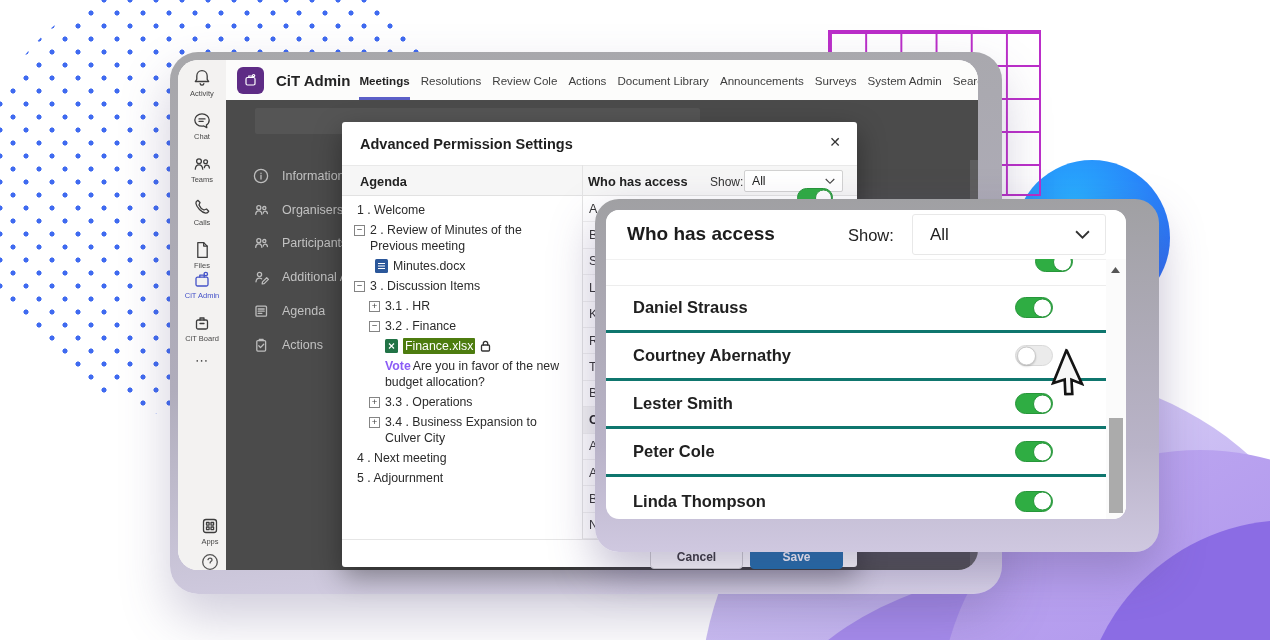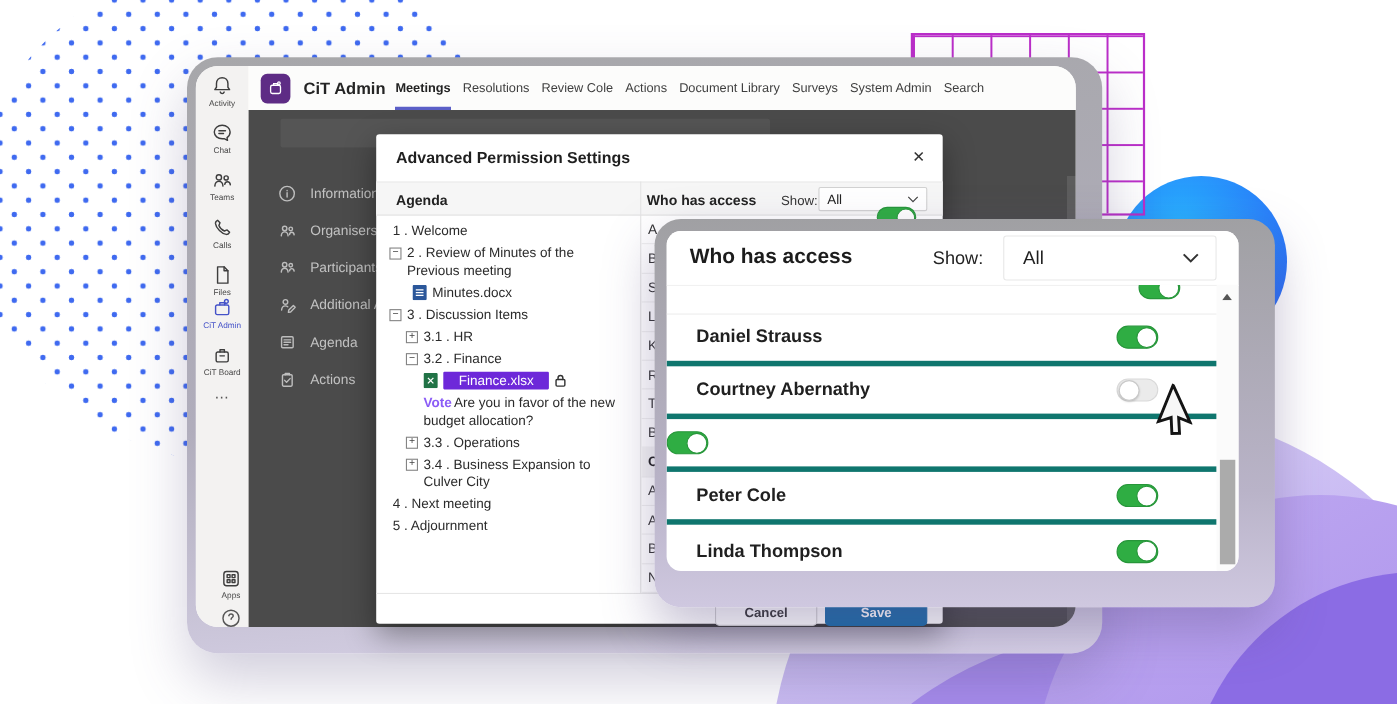--- a/index.html
+++ b/index.html
@@ -73,21 +73,21 @@
   .dd-sm{position:absolute;left:402px;top:4px;width:99px;height:22px;background:#fff;border:1px solid #d2d2d2;
          border-radius:2px;display:flex;align-items:center;padding:0 7px;box-sizing:border-box;cursor:pointer;}
   .dd-sm .val{font-size:12.2px;color:#222;flex:1;}
   .vline{position:absolute;left:240px;top:43px;height:375px;width:1px;background:#e3e3e3;}
 
   .tree{position:absolute;left:12px;top:80px;width:228px;font-size:12.3px;color:#2b2b2b;line-height:16px;}
   .tnode{display:flex;gap:5px;margin-bottom:4px;align-items:flex-start;cursor:default;}
   .exp{flex:none;width:9px;height:9px;border:1px solid #848484;background:#fff;color:#444;font-size:9.5px;
        line-height:7px;text-align:center;margin-top:3px;cursor:pointer;}
   .ficon{flex:none;margin-top:1px;}
-  .fsel{background:#6d28d9;color:#fff;padding:0 14px;border-radius:1px;}
+  .fsel{background:#4d7c0f;color:#fff;padding:0 2px;border-radius:1px;}
   .vote{color:#8b5cf6;font-weight:700;margin-right:2px;}
   .p3{padding-left:3px;} .p15{padding-left:15px;} .p21{padding-left:21px;} .p31{padding-left:31px;}
   .w190{width:190px;} .w180{width:180px;} .w175{width:175px;}
 
   .names{position:absolute;left:241px;top:74px;right:1px;height:344px;overflow:hidden;}
   .nrow{height:26.4px;border-bottom:1px solid #efefef;box-sizing:border-box;display:flex;align-items:center;
         padding-left:6px;font-size:12.5px;color:#333;}
   .nrow.hl{font-weight:700;background:#f4f4f4;color:#1d1d1d;}
 
   .dlg-foot{position:absolute;left:0;right:0;bottom:0;height:27px;border-top:1px solid #e6e6e6;}
@@ -112,21 +112,21 @@
     background:linear-gradient(180deg,#a0a0a3,#b9b3c8 70%,#cfc8e0);z-index:30;
     box-shadow:0 20px 45px rgba(90,75,130,.35);}
   .pop{position:relative;width:520px;height:309px;background:#fff;border-radius:13px;overflow:hidden;}
   .pop-head{position:absolute;left:0;top:0;right:0;height:49px;background:#fff;border-bottom:1px solid #f1f1f1;}
   .pop-title{position:absolute;left:21px;top:13px;font-size:19px;font-weight:700;color:#1c1c1c;}
   .pop-show{position:absolute;left:242px;top:16px;font-size:16.5px;color:#222;}
   .dd-lg{position:absolute;left:306px;top:4px;width:194px;height:41px;background:#fff;border:1px solid #e8e8e8;
          border-radius:3px;display:flex;align-items:center;padding:0 15px 0 17px;box-sizing:border-box;cursor:pointer;}
   .dd-lg .val{font-size:17px;color:#1e1e1e;flex:1;}
   .partial-row{position:absolute;left:0;top:49px;right:20px;height:26px;overflow:hidden;border-bottom:1px solid #ededed;}
-  .prow{position:absolute;left:0;right:20px;height:48px;border-bottom:5px solid #0f766e;box-sizing:border-box;
+  .prow{position:absolute;left:0;right:20px;height:48px;border-bottom:3px solid #0f766e;box-sizing:border-box;
         display:flex;align-items:center;}
   .prow .pname{margin-left:27px;font-size:16.5px;font-weight:700;color:#202020;flex:1;}
   .prow .tg{margin-right:53px;}
   .pscroll{position:absolute;right:0;top:49px;bottom:0;width:20px;background:#fbfbfb;}
   .pscroll .up{position:absolute;left:5px;top:8px;}
   .pthumb{position:absolute;left:3px;top:159px;width:14px;height:95px;background:#ababab;cursor:pointer;}
 
   .cursor{left:1062px;top:348px;z-index:50;transform:rotate(22deg);transform-origin:2px 2px;}
 </style>
 </head>
@@ -226,20 +226,21 @@
               </g>
             </svg>
         </div>
         <span class="apptitle">CiT Admin</span>
         <div class="tabs">
           <span class="tab active">Meetings</span>
           <span class="tab">Resolutions</span>
           <span class="tab">Review Cole</span>
           <span class="tab">Actions</span>
           <span class="tab">Document Library</span>
+          <span class="tab">Announcements</span>
           <span class="tab">Surveys</span>
           <span class="tab">System Admin</span>
           <span class="tab">Search</span>
         </div>
 
       </div>
 
       <div class="dim">
         <div class="dim-bar"></div>
         <div class="dim-strip"></div>
@@ -454,20 +455,21 @@
             <div class="knob"></div>
           </div>
       </div>
       <div class="prow" style="top:123px;">
         <span class="pname">Courtney Abernathy</span>
         <div class="tg tg-lg off">
             <div class="knob"></div>
           </div>
       </div>
       <div class="prow" style="top:171px;">
+        <span class="pname">Lester Smith</span>
         <div class="tg tg-lg on">
             <div class="knob"></div>
           </div>
       </div>
       <div class="prow" style="top:219px;">
         <span class="pname">Peter Cole</span>
         <div class="tg tg-lg on">
             <div class="knob"></div>
           </div>
       </div>

